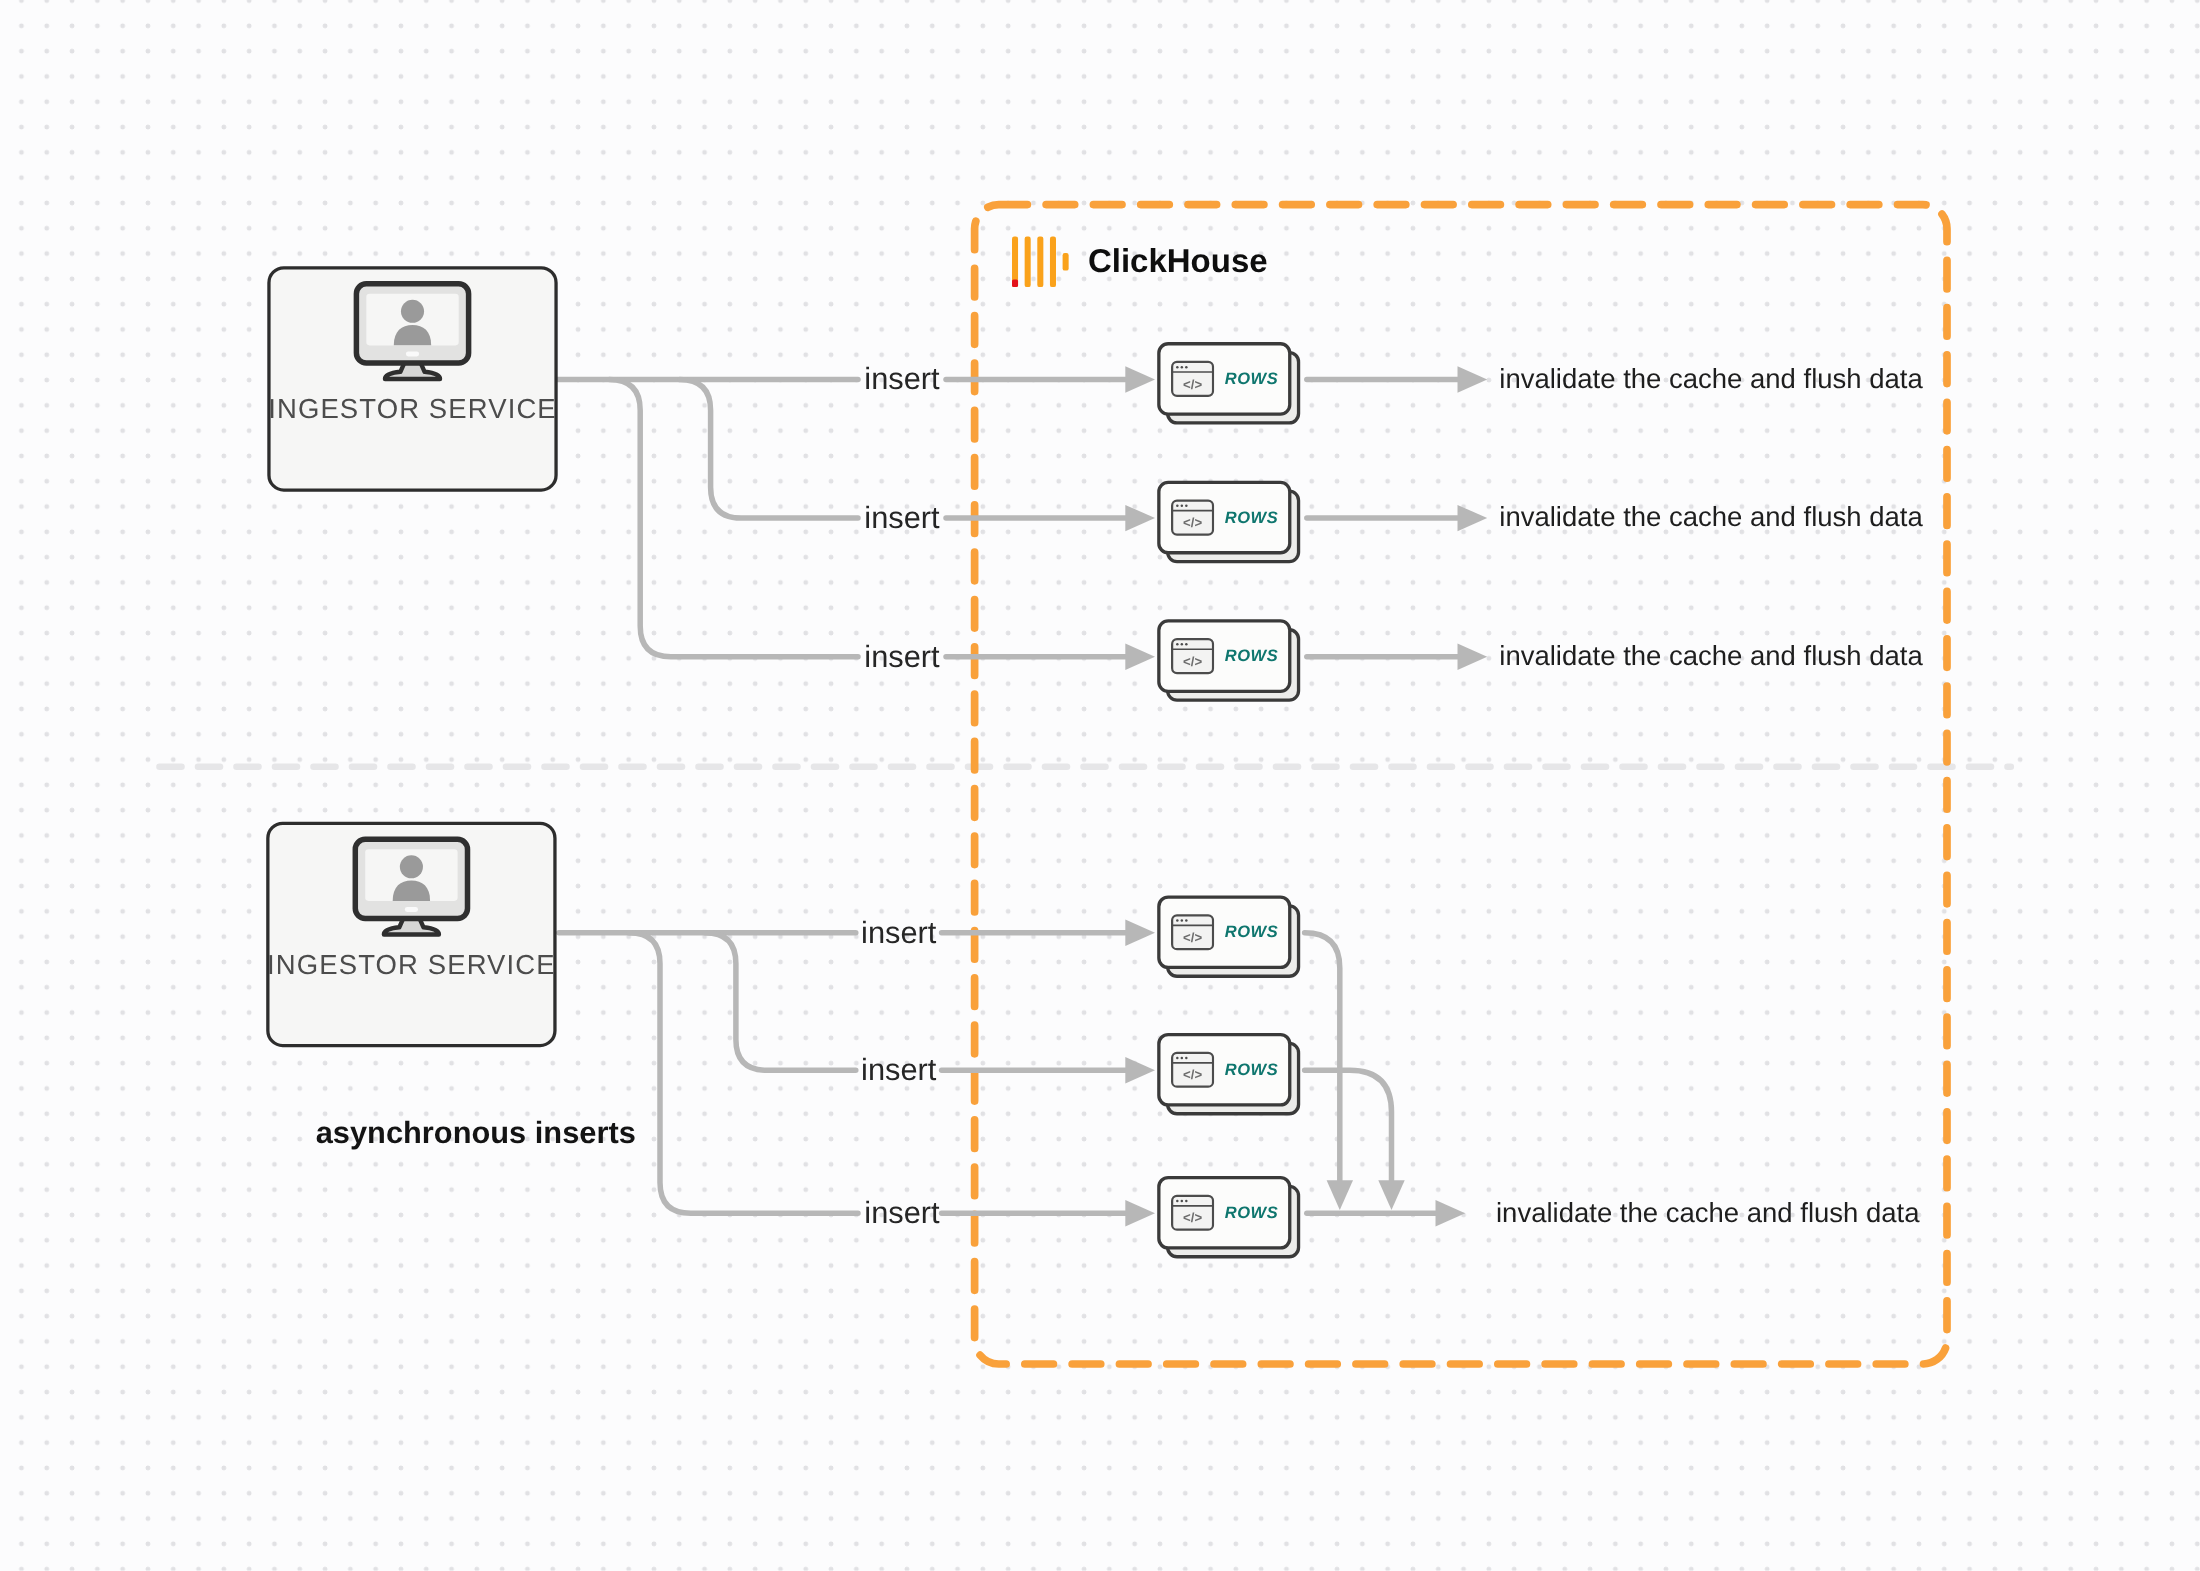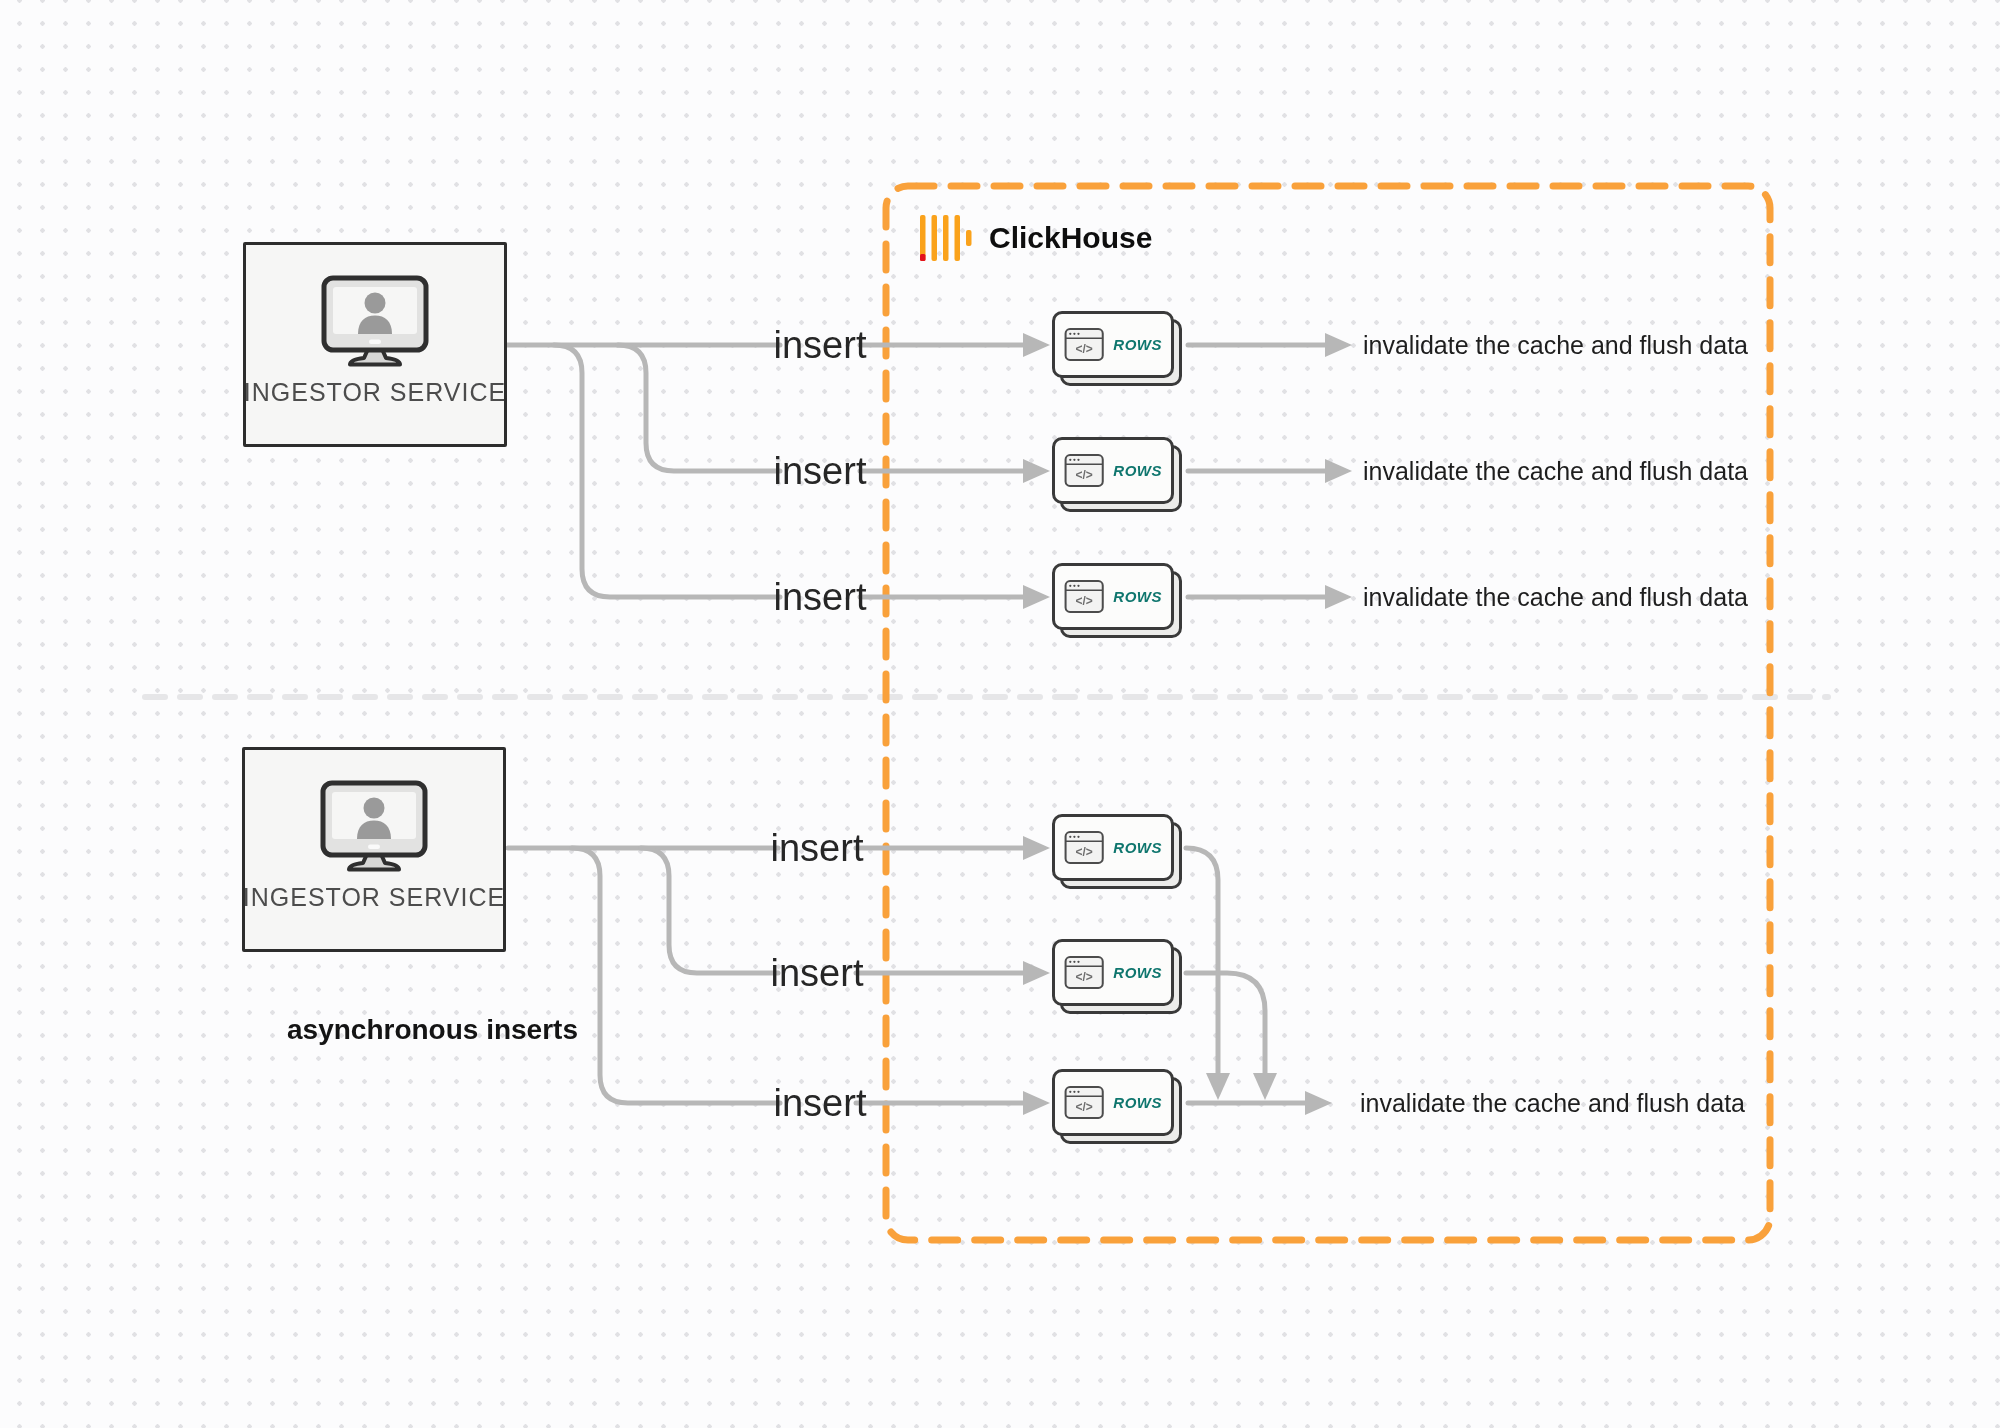--- a/index.html
+++ b/index.html
@@ -10,37 +10,37 @@
     background-image:radial-gradient(#e1e1e4 2px, transparent 2.4px);
     background-size:23px 23px;
     background-position:8px 12px;
   }
   svg{display:block;}
   .connector-layer{position:absolute;left:0;top:0;pointer-events:none;}
 
   
   .service-box{
     position:absolute;width:264px;height:205px;box-sizing:border-box;
-    background:#f6f6f5;border:3px solid #2d2d2d;border-radius:2px;
+    background:#f6f6f5;border:3px solid #2d2d2d;border-radius:15px;
     display:flex;flex-direction:column;align-items:center;justify-content:flex-start;
-    padding-top:30px;
+    padding-top:10px;
   }
   .service-label{
     margin-top:9px;font-size:25px;color:#4c4c4c;letter-spacing:1px;white-space:nowrap;
   }
 
   
   .caption{
     position:absolute;font-size:28px;font-weight:bold;color:#141414;white-space:nowrap;
   }
 
   
   .insert-label{
     position:absolute;width:120px;height:36px;line-height:36px;text-align:center;
-    font-size:38px;color:#262626;transform:translate(-50%,-50%);white-space:nowrap;
+    font-size:28px;color:#262626;transform:translate(-50%,-50%);white-space:nowrap;
   }
   
   .result-label{
     position:absolute;font-size:25px;color:#1e1e1e;white-space:nowrap;transform:translateY(-50%);
   }
 
   
   .rows-card{position:absolute;width:122px;height:67px;}
   .rows-card .shadow{
     position:absolute;left:8px;top:8px;width:122px;height:67px;box-sizing:border-box;

